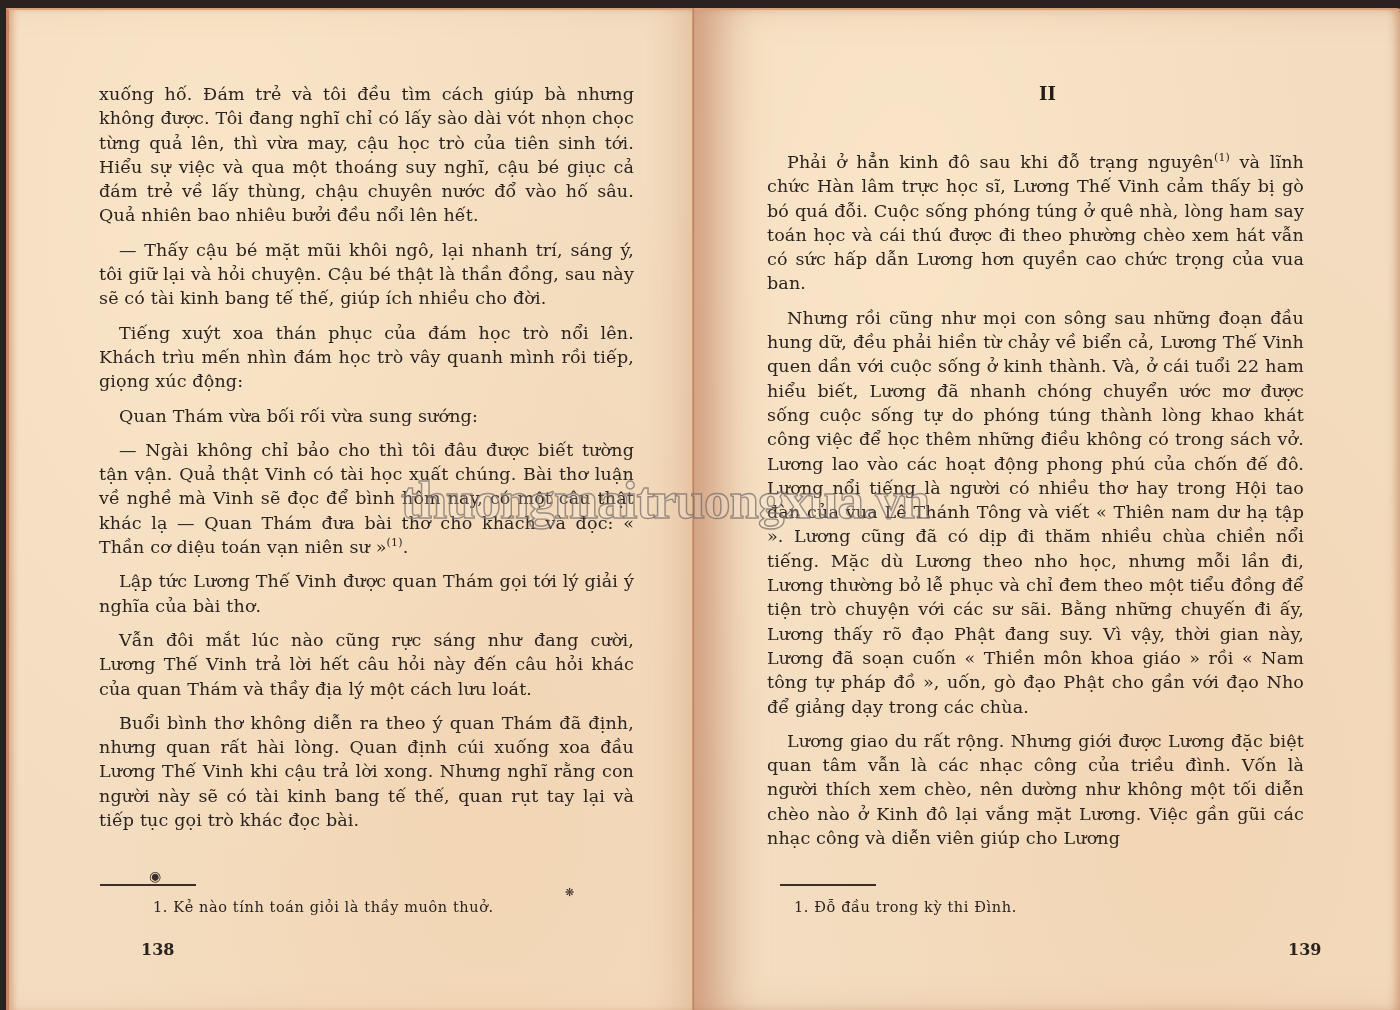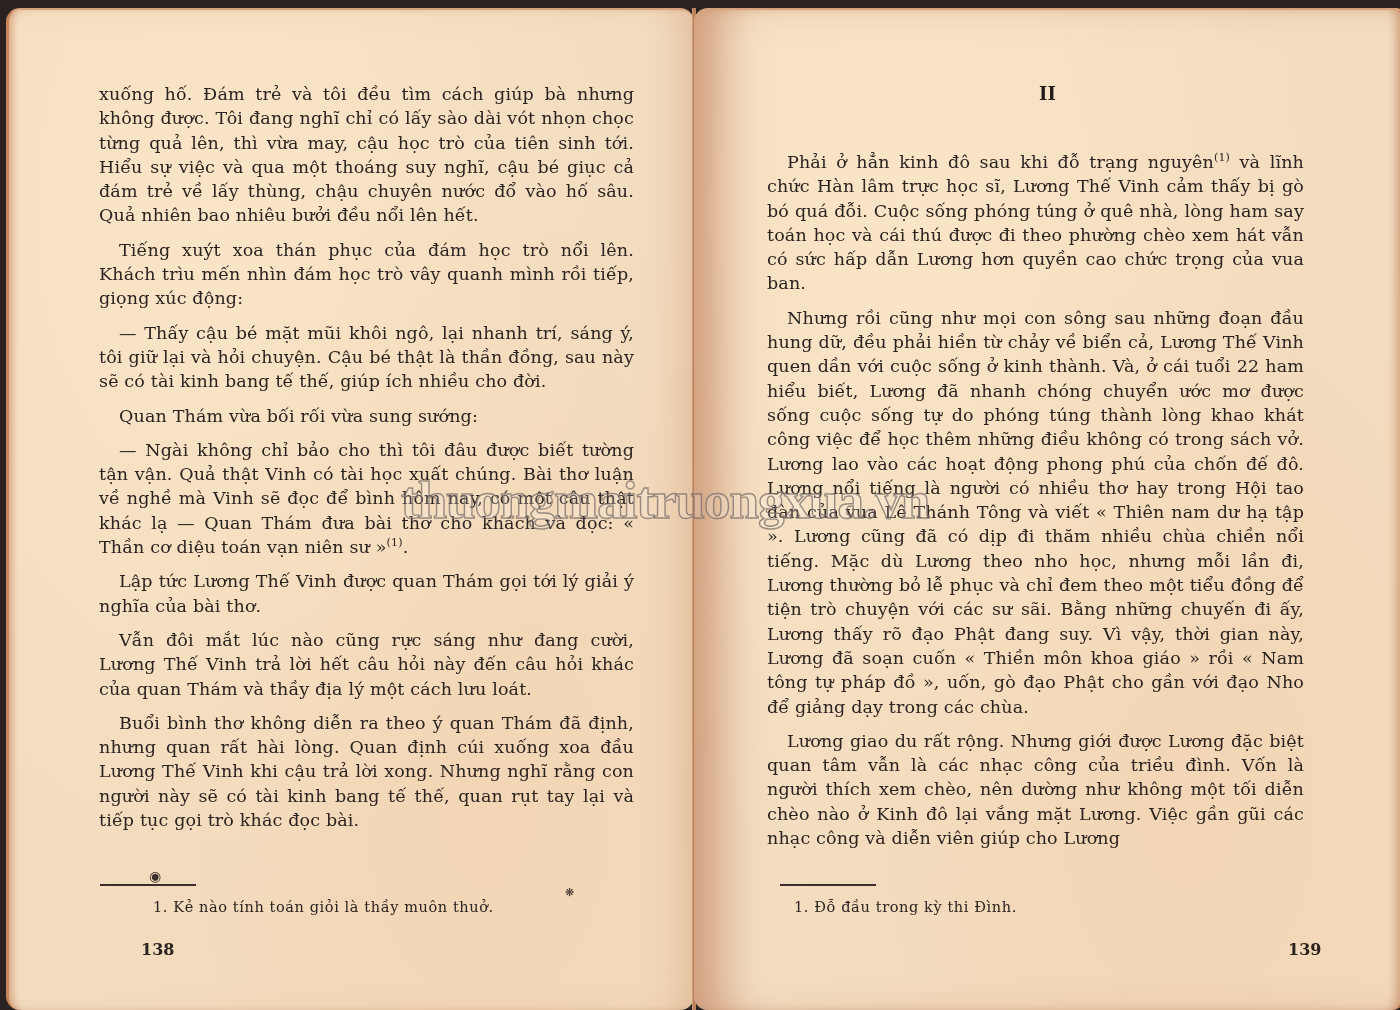--- a/index.html
+++ b/index.html
@@ -12,21 +12,20 @@
   .book {
     position: absolute; left: 6px; top: 8px; width: 1388px; height: 1002px;
   }
   .page {
     position: absolute; top: 0; height: 1002px;
     background:
       radial-gradient(ellipse at 30% 20%, rgba(255,235,205,0.55), rgba(255,235,205,0) 60%),
       radial-gradient(ellipse at 70% 80%, rgba(240,200,160,0.35), rgba(240,200,160,0) 60%),
       #f3ddc0;
     box-sizing: border-box;
-    border-radius: 14px;
   }
   .page.left {
     left: 0; width: 688px;
     border-left: 3px solid #c9865a;
     border-top: 2px solid #d6a27c;
     box-shadow: inset -30px 0 40px -20px rgba(190,120,80,0.35), inset 6px 0 6px -2px rgba(180,100,60,0.4);
   }
   .page.right {
     left: 688px; width: 712px;
     border-right: 5px solid #c07850;
@@ -82,22 +81,22 @@
   }
 </style>
 </head>
 <body>
 
 <div class="book">
 
   <div class="page left">
     <div class="text-block">
       <p class="para" style="text-indent:0">xuống hố. Đám trẻ và tôi đều tìm cách giúp bà nhưng không được. Tôi đang nghĩ chỉ có lấy sào dài vót nhọn chọc từng quả lên, thì vừa may, cậu học trò của tiên sinh tới. Hiểu sự việc và qua một thoáng suy nghĩ, cậu bé giục cả đám trẻ về lấy thùng, chậu chuyên nước đổ vào hố sâu. Quả nhiên bao nhiêu bưởi đều nổi lên hết.</p>
+      <p class="para">— Thấy cậu bé mặt mũi khôi ngô, lại nhanh trí, sáng ý, tôi giữ lại và hỏi chuyện. Cậu bé thật là thần đồng, sau này sẽ có tài kinh bang tế thế, giúp ích nhiều cho đời.</p>
       <p class="para">Tiếng xuýt xoa thán phục của đám học trò nổi lên. Khách trìu mến nhìn đám học trò vây quanh mình rồi tiếp, giọng xúc động:</p>
-      <p class="para">— Thấy cậu bé mặt mũi khôi ngô, lại nhanh trí, sáng ý, tôi giữ lại và hỏi chuyện. Cậu bé thật là thần đồng, sau này sẽ có tài kinh bang tế thế, giúp ích nhiều cho đời.</p>
       <p class="para">Quan Thám vừa bối rối vừa sung sướng:</p>
       <p class="para"><span>— Ngài không chỉ bảo cho thì tôi đâu được biết tường tận vận. Quả thật Vinh có tài học xuất chúng. Bài thơ luận về nghề mà Vinh sẽ đọc để bình hôm nay, có một câu thật khác lạ — Quan Thám đưa bài thơ cho khách và đọc: « Thần cơ diệu toán vạn niên sư »</span><sup>(1)</sup><span>.</span></p>
       <p class="para">Lập tức Lương Thế Vinh được quan Thám gọi tới lý giải ý nghĩa của bài thơ.</p>
       <p class="para">Vẫn đôi mắt lúc nào cũng rực sáng như đang cười, Lương Thế Vinh trả lời hết câu hỏi này đến câu hỏi khác của quan Thám và thầy địa lý một cách lưu loát.</p>
       <p class="para">Buổi bình thơ không diễn ra theo ý quan Thám đã định, nhưng quan rất hài lòng. Quan định cúi xuống xoa đầu Lương Thế Vinh khi cậu trả lời xong. Nhưng nghĩ rằng con người này sẽ có tài kinh bang tế thế, quan rụt tay lại và tiếp tục gọi trò khác đọc bài.</p>
     </div>
     <span class="speck" style="left:140px;top:858px;">◉</span>
     <span class="speck" style="left:556px;top:876px;font-size:11px;">❋</span>
     <div class="footnote-rule"></div>
     <div class="footnote">1. Kẻ nào tính toán giỏi là thầy muôn thuở.</div>

